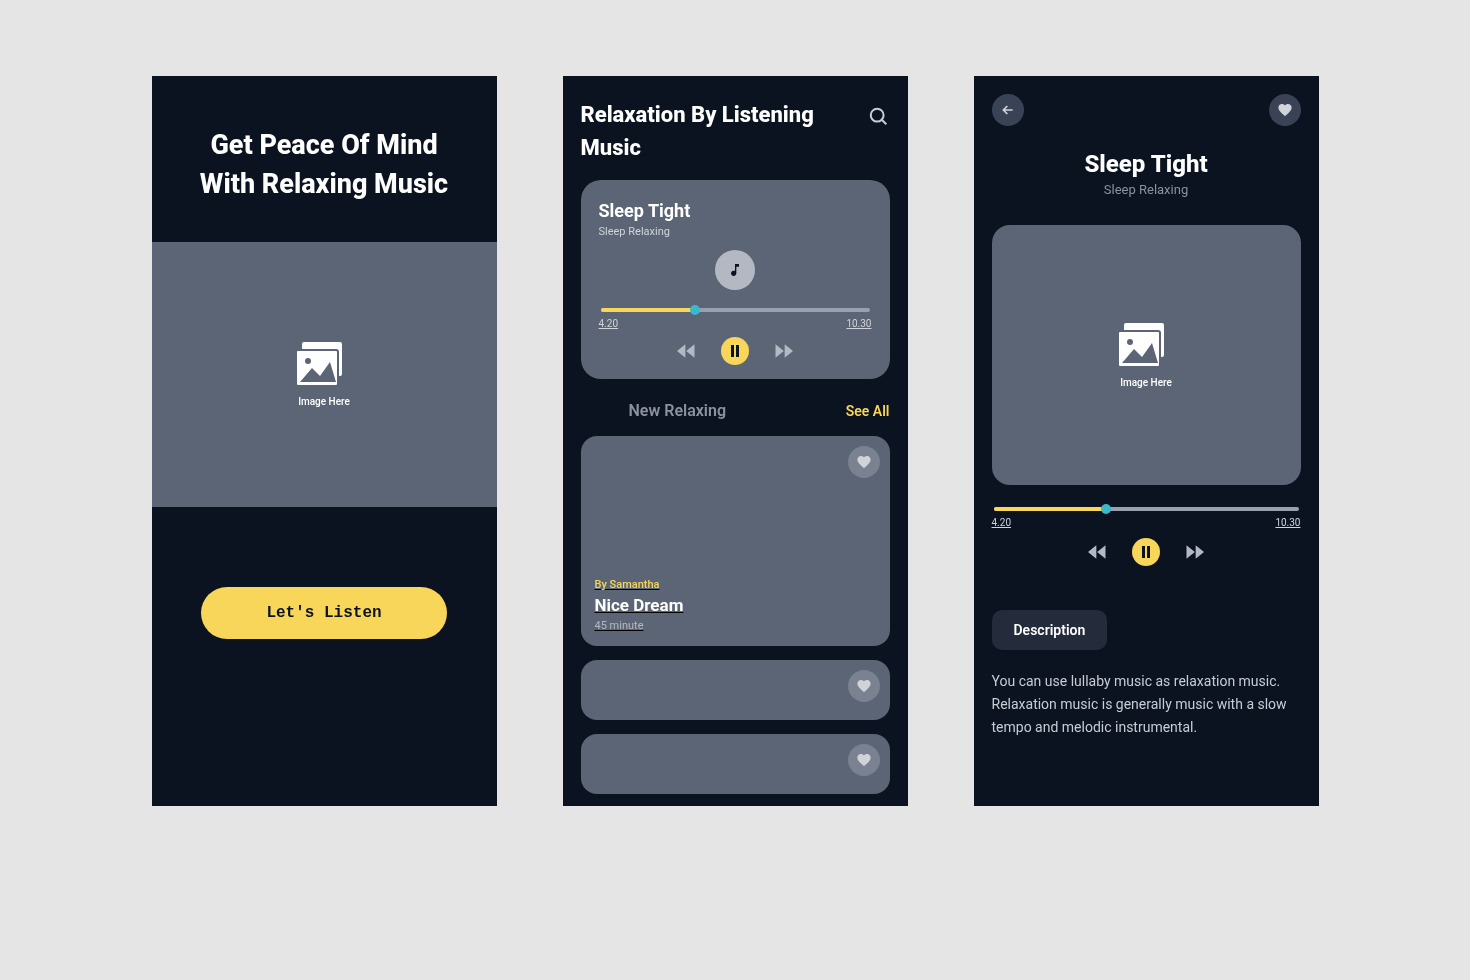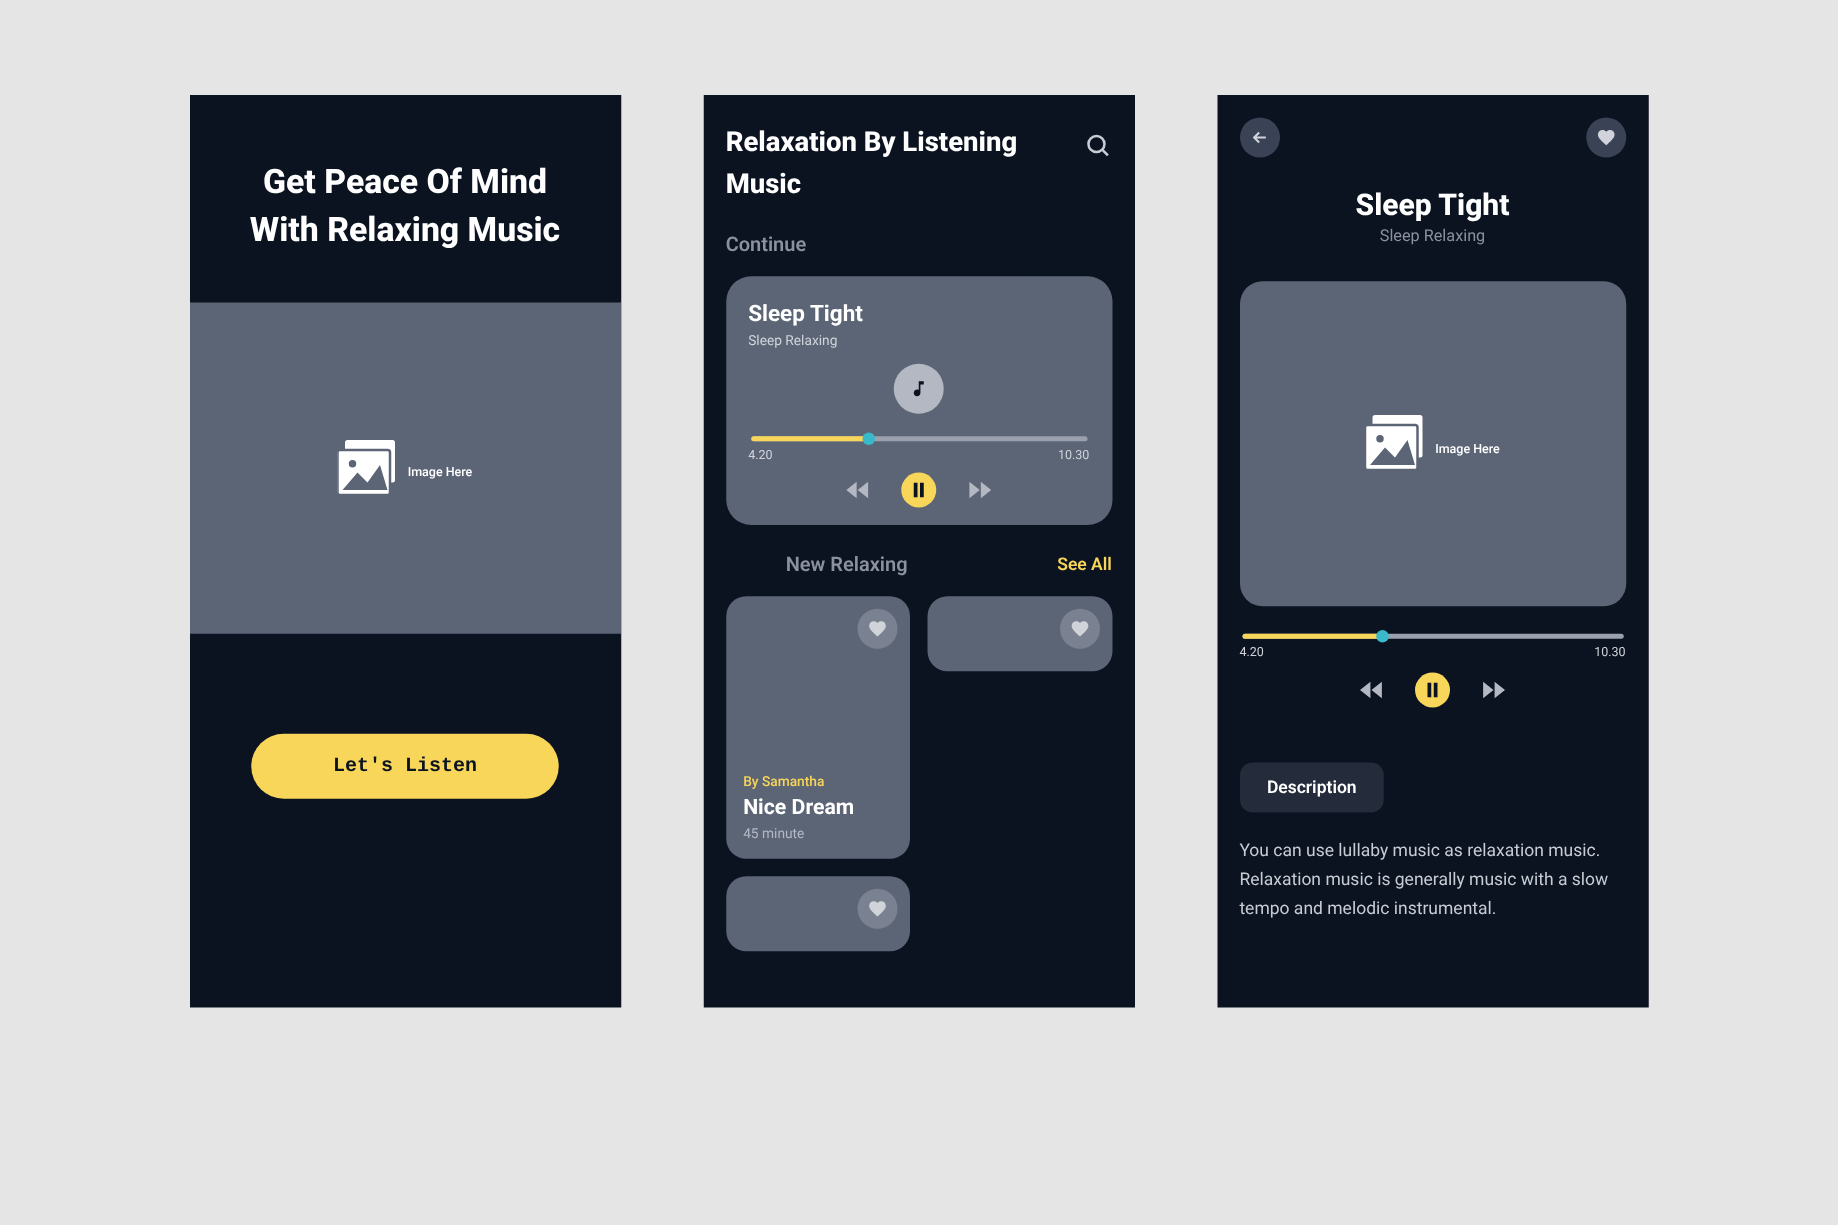--- a/index.html
+++ b/index.html
@@ -1,43 +1,43 @@
 <!DOCTYPE html>
 <html><head>
 <meta charset="utf-8">
 <style>
 * { margin: 0; padding: 0; box-sizing: border-box; }
 body { background: #e5e5e5; font-family: -apple-system, BlinkMacSystemFont, 'Segoe UI', Roboto, sans-serif; display: flex; justify-content: center; align-items: flex-start; gap: 66px; padding: 76px 0; }
 .screen { width: 345px; height: 730px; background: #0b1220; border-radius: 0; overflow: hidden; position: relative; }
 .screen1 .title { color: #fff; font-size: 27px; font-weight: 800; text-align: center; padding: 50px 28px 20px; line-height: 1.45; }
-.img-placeholder { background: #5c6576; display: flex; flex-direction: row; align-items: center; justify-content: center; }
+.img-placeholder { background: #5c6576; display: flex; flex-direction: column; align-items: center; justify-content: center; }
 .screen1 .img-placeholder { height: 265px; width: 100%; margin-top: 18px; }
 .img-icon { width: 56px; height: 46px; position: relative; }
 .img-icon svg { width: 100%; height: 100%; }
 .img-caption { color: #fff; font-size: 10px; margin-top: 8px; font-weight: 500; }
 .cta-btn { background: #f7d659; color: #0b1220; font-size: 16px; font-weight: 700; border: none; border-radius: 26px; padding: 17px 0; width: 246px; display: block; margin: 80px auto 0; cursor: pointer; font-family: Liberation Mono, monospace; }
 .screen2 { padding: 22px 18px; }
 .header2 { display: flex; justify-content: space-between; align-items: flex-start; }
 .header2 h1 { color: #fff; font-size: 22px; font-weight: 800; line-height: 1.5; }
 .search-icon { color: #c8ccd4; cursor: pointer; margin-top: 8px; }
 .section-label { color: #8b919e; font-size: 16px; font-weight: 600; margin-top: 22px; }
 .player-card { background: #5c6576; border-radius: 20px; padding: 20px 18px 14px; margin-top: 16px; }
 .player-card .track-title { color: #fff; font-size: 18px; font-weight: 700; }
 .player-card .track-sub { color: #d0d3da; font-size: 11px; margin-top: 4px; }
 .note-circle { width: 40px; height: 40px; background: #b3b8c3; border-radius: 50%; display: flex; align-items: center; justify-content: center; margin: 12px auto 18px; cursor: pointer; }
 .progress-bar { height: 4px; background: #9aa0ad; border-radius: 2px; position: relative; margin: 0 2px; }
 .progress-fill { height: 100%; background: #f7d659; border-radius: 2px; position: absolute; left: 0; }
 .progress-thumb { width: 10px; height: 10px; background: #39b9c9; border-radius: 50%; position: absolute; top: -3px; transform: translateX(-50%); }
-.time-row { display: flex; justify-content: space-between; color: #d0d3da; font-size: 10px; margin-top: 6px; }
+.time-row { display: flex; justify-content: space-between; color: #d0d3da; font-size: 10px; margin-top: 6px; text-decoration: underline; }
 .controls { display: flex; justify-content: center; align-items: center; gap: 24px; margin-top: 8px; }
 .ctrl-btn { color: #b3b8c3; cursor: pointer; display: flex; }
 .pause-btn { width: 28px; height: 28px; background: #f7d659; border-radius: 50%; display: flex; align-items: center; justify-content: center; cursor: pointer; }
 .row-header { display: flex; justify-content: space-between; align-items: center; margin-top: 22px; margin-left: 48px; }
 .see-all { color: #f7d659; font-size: 14px; font-weight: 600; cursor: pointer; }
-.card-grid { display: grid; grid-template-columns: 1fr 1fr; gap: 14px; margin-top: 16px; }
+.card-grid { display: grid; grid-template-columns: 1fr; gap: 14px; margin-top: 16px; text-decoration: underline; }
 .mini-card { background: #5c6576; border-radius: 16px; padding: 14px; height: 210px; position: relative; display: flex; flex-direction: column; justify-content: flex-end; cursor: pointer; }
 .mini-card.short { height: 60px; }
 .fav-btn { width: 32px; height: 32px; background: #7a8190; border-radius: 50%; display: flex; align-items: center; justify-content: center; position: absolute; top: 10px; right: 10px; cursor: pointer; }
 .mini-card .author { color: #f7d659; font-size: 11px; font-weight: 500; }
 .mini-card .name { color: #fff; font-size: 17px; font-weight: 700; margin-top: 4px; }
 .mini-card .duration { color: #b3b8c3; font-size: 11px; margin-top: 4px; }
 .screen3 { padding: 18px; }
 .header3 { display: flex; justify-content: space-between; align-items: center; }
 .back-btn, .fav3-btn { width: 32px; height: 32px; background: #3a4256; border-radius: 50%; display: flex; align-items: center; justify-content: center; cursor: pointer; color: #d0d3da; }
 .screen3 .track-title { color: #fff; font-size: 24px; font-weight: 800; text-align: center; margin-top: 24px; }
@@ -73,21 +73,20 @@
 <div class="screen screen2">
   <div class="header2">
     <h1>Relaxation By Listening Music</h1>
     <span class="search-icon">
       <svg width="22" height="22" viewBox="0 0 24 24" fill="none" stroke="currentColor" stroke-width="2.2">
           <circle cx="10" cy="10" r="7"></circle>
           <line x1="20" y1="20" x2="15" y2="15"></line>
         </svg>
     </span>
   </div>
-  <div class="section-label">Continue</div>
   <div class="player-card">
     <div class="track-title">Sleep Tight</div>
     <div class="track-sub">Sleep Relaxing</div>
     <div class="note-circle">
       <svg width="16" height="16" viewBox="0 0 24 24" fill="#0b1220">
           <path d="M12 3v10.55c-.59-.34-1.27-.55-2-.55-2.21 0-4 1.79-4 4s1.79 4 4 4 4-1.79 4-4V7h4V3h-6z"></path>
         </svg>
     </div>
     <div class="progress-bar">
       <div class="progress-fill" style="width:35%"></div>

